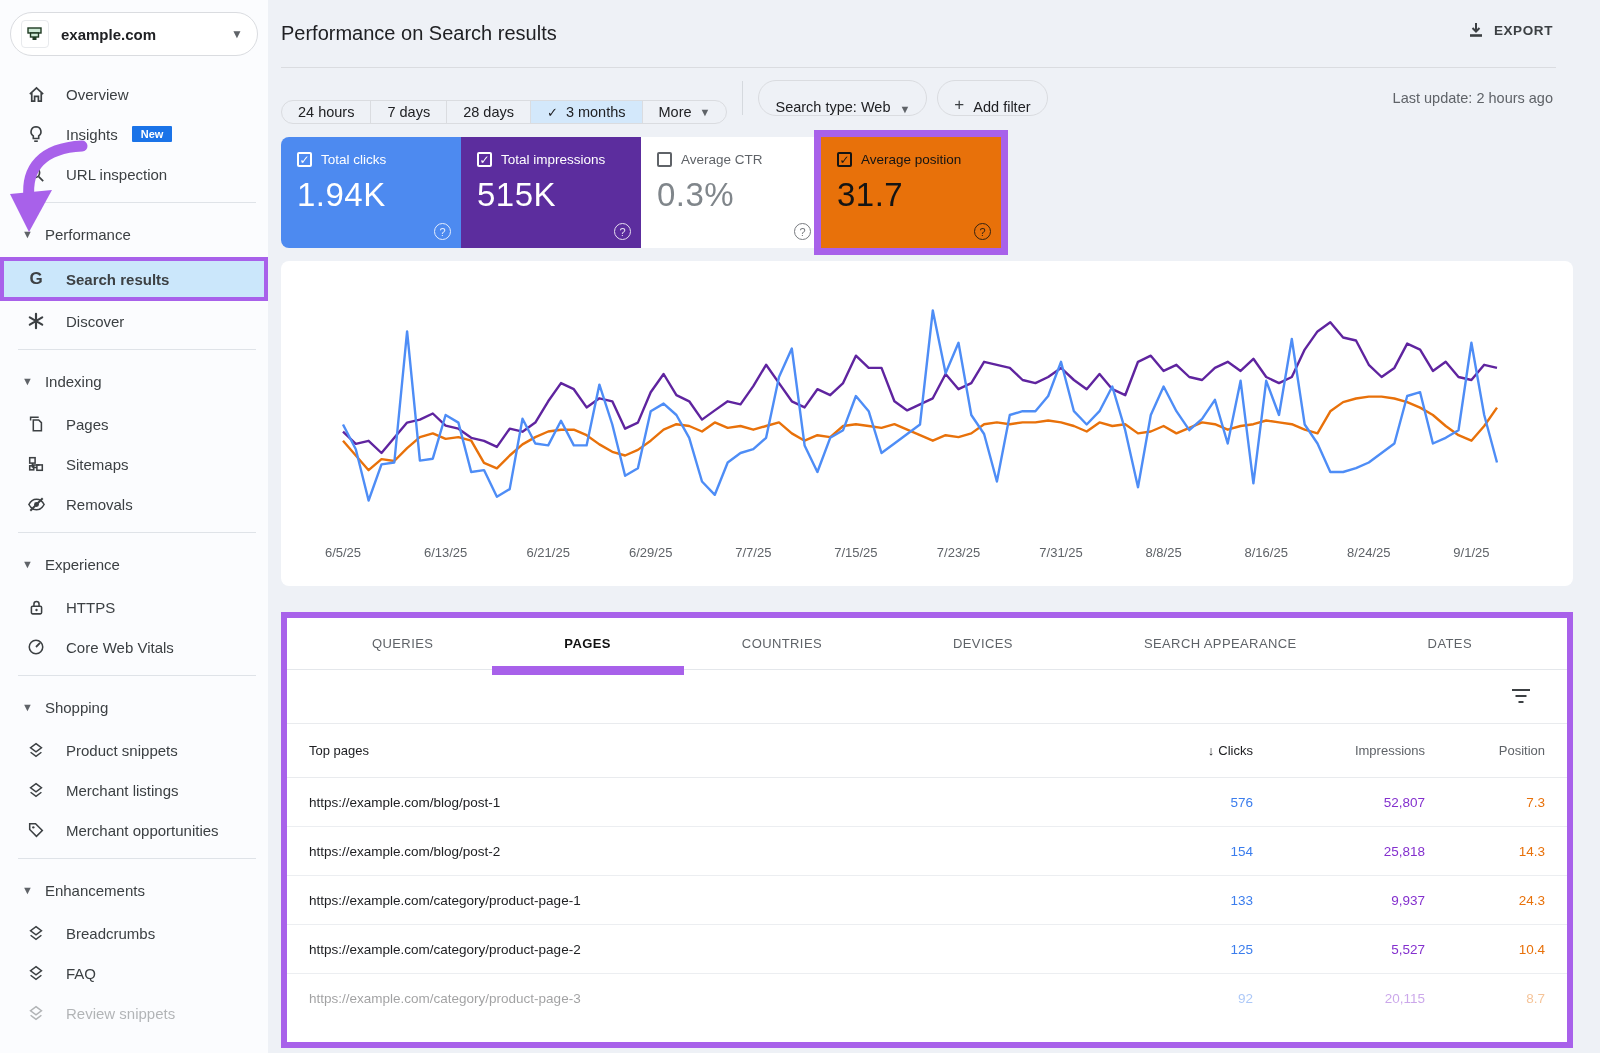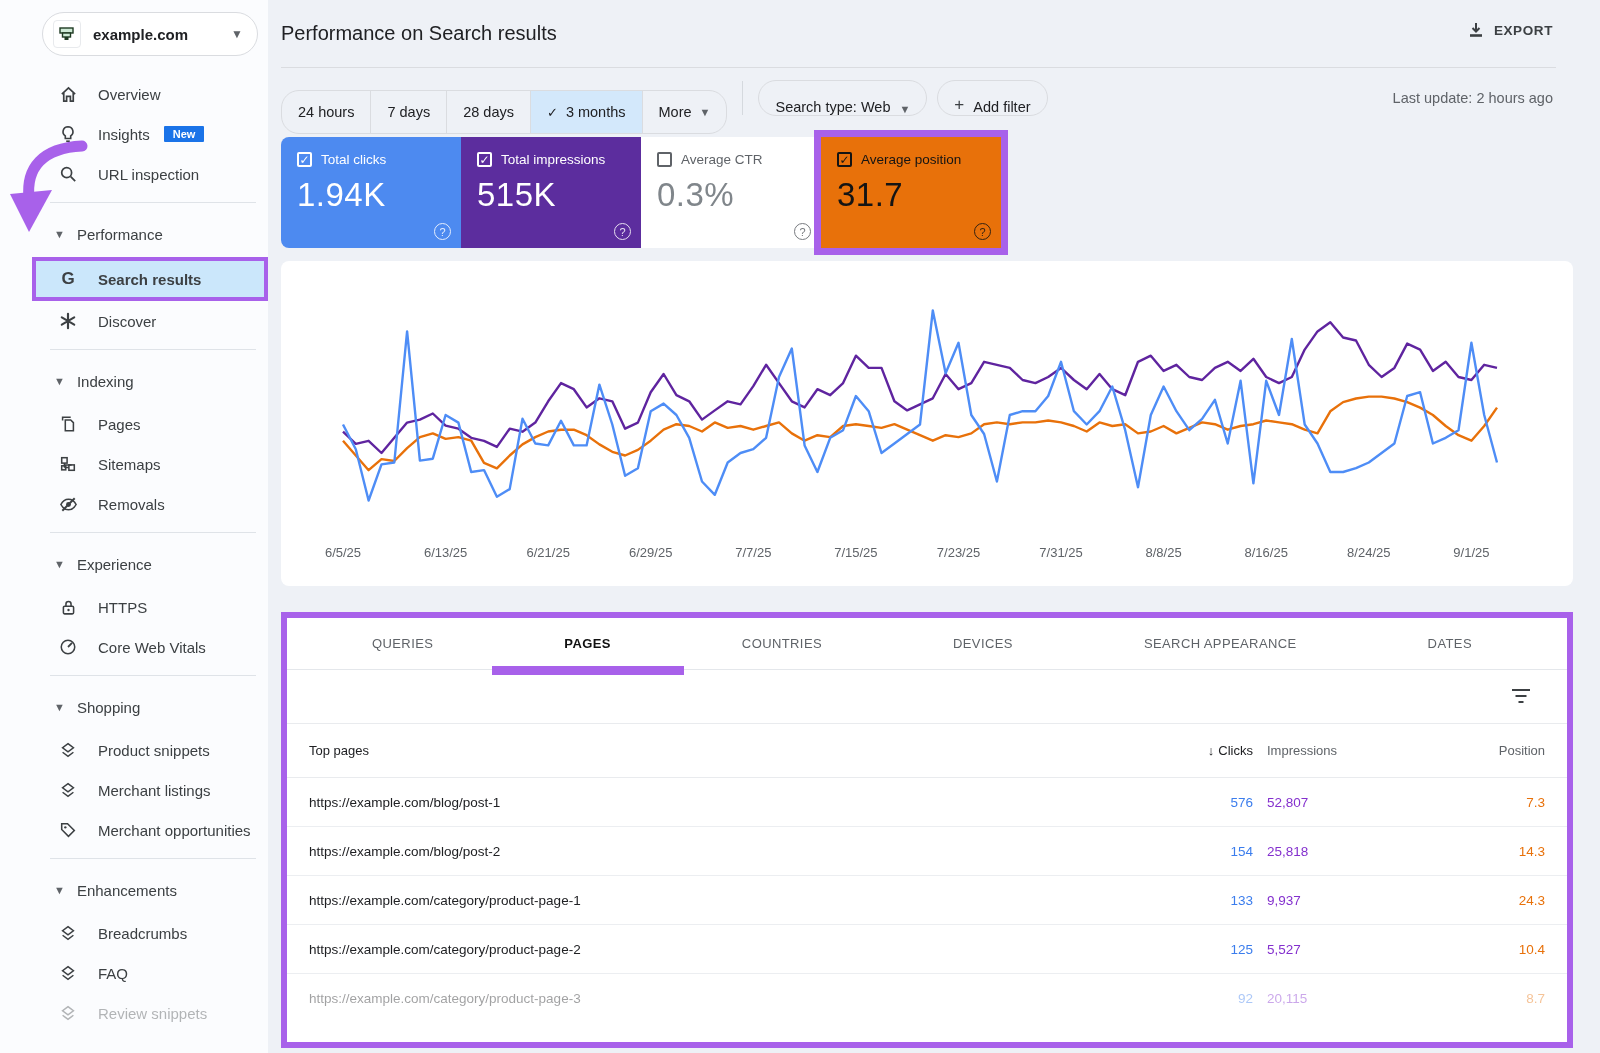--- a/index.html
+++ b/index.html
@@ -1,21 +1,21 @@
 <!DOCTYPE html>
 <html style="--annot: #a861ea;"><head>
 <meta charset="utf-8">
 <style>
   :root{ --annot:#a861ea; }
   *{box-sizing:border-box; margin:0; padding:0;}
   html,body{width:1600px;height:1053px;overflow:hidden;}
   body{font-family:"Liberation Sans","DejaVu Sans",sans-serif; background:#eef1f6; color:#202124; position:relative;}
 
   
-  .sidebar{position:absolute;left:0;top:0;width:268px;height:1053px;background:#fbfcfe;z-index:2;padding-left:32px;}
+  .sidebar{position:absolute;left:0;top:0;width:268px;height:1053px;background:#fbfcfe;z-index:2;}
   .prop-pill{margin:12px 10px 18px 10px;height:44px;border:1px solid #dadce0;border-radius:22px;background:#fff;display:flex;align-items:center;padding:0 14px 0 10px;gap:12px;cursor:pointer;}
   .prop-icon{width:28px;height:28px;border:1px solid #e8eaed;border-radius:4px;display:flex;align-items:center;justify-content:center;background:#fff;}
   .prop-label{font-weight:bold;font-size:15px;color:#202124;}
   .prop-caret{margin-left:auto;color:#5f6368;font-size:12px;}
   .nav-item{height:40px;display:flex;align-items:center;gap:20px;padding-left:26px;font-size:15px;color:#3c4043;cursor:pointer;position:relative;}
   .nav-item .nicon{width:20px;height:20px;flex:0 0 20px;display:flex;align-items:center;justify-content:center;color:#3c4043;}
   .nav-item.selected{background:#cbe7fb;border:4px solid var(--annot);height:44px;padding-left:22px;font-weight:bold;}
   .nav-item.faded{opacity:.38;}
   .badge-new{background:#1a73e8;color:#fff;font-size:11px;font-weight:bold;padding:2px 9px;border-radius:1px;margin-left:-6px;}
   .section-hd{height:46px;display:flex;align-items:center;gap:12px;padding-left:22px;font-size:15px;color:#3c4043;cursor:pointer;}
@@ -24,21 +24,21 @@
   .annot-arrow{position:absolute;left:2px;top:132px;z-index:6;pointer-events:none;}
 
   
   .main{position:absolute;left:268px;top:0;width:1332px;height:1053px;}
   .page-title{position:absolute;left:13px;top:22px;font-size:20px;color:#202124;}
   .export-btn{position:absolute;right:47px;top:22px;display:flex;align-items:center;gap:10px;font-size:13.5px;font-weight:bold;letter-spacing:.6px;color:#3c4043;cursor:pointer;}
   .hdr-divider{position:absolute;left:13px;right:44px;top:67px;height:1px;background:#dadce0;}
 
   
   .filter-row{position:absolute;left:13px;right:47px;top:80px;height:36px;display:flex;align-items:center;}
-  .seg-ctrl{display:flex;height:44px;border:1px solid #dadce0;border-radius:18px;overflow:hidden;background:transparent;margin-top:28px;}
+  .seg-ctrl{display:flex;height:24px;border:1px solid #dadce0;border-radius:18px;overflow:hidden;background:transparent;margin-top:28px;}
   .seg{display:flex;align-items:center;gap:8px;padding:0 16px;font-size:14.5px;color:#202124;border-right:1px solid #dadce0;cursor:pointer;white-space:nowrap;}
   .seg:last-child{border-right:none;}
   .seg.sel{background:#d3e8fb;}
   .seg .chk{font-size:13px;}
   .seg .caret{font-size:11px;color:#5f6368;}
   .vsep{width:1px;height:34px;background:#d5d9de;margin:0 15px;}
   .pill-btn{display:flex;align-items:flex-end;gap:9px;height:36px;border:1px solid #dadce0;border-radius:18px;padding:0 16px;font-size:14.5px;color:#202124;cursor:pointer;white-space:nowrap;}
   .pill-btn + .pill-btn{margin-left:10px;}
   .pill-btn .caret{font-size:11px;color:#5f6368;}
   .plus{font-size:17px;color:#3c4043;}
@@ -69,21 +69,21 @@
   .filter-icon span{position:absolute;left:50%;transform:translateX(-50%);height:2.5px;background:#3c4043;display:block;}
   .filter-icon span:nth-child(1){top:0;width:18px;}
   .filter-icon span:nth-child(2){top:6px;width:11px;}
   .filter-icon span:nth-child(3){top:12px;width:5px;}
   .thead{height:54px;display:flex;align-items:center;font-size:13px;color:#5f6368;border-bottom:1px solid #e9ebee;}
   .trow{height:49px;display:flex;align-items:center;font-size:13.5px;border-bottom:1px solid #eceef1;cursor:pointer;}
   .trow:last-child{border-bottom:none;}
   .trow.faded{opacity:.42;}
   .col-page{flex:1;padding-left:22px;color:#202124;}
   .col-clicks{width:180px;text-align:right;padding-right:14px;}
-  .col-impr{width:158px;}
+  .col-impr{width:158px;text-align:right;}
   .col-pos{width:142px;text-align:right;padding-right:22px;}
   .thead .col-clicks{color:#202124;font-weight:normal;}
   .sort-arrow{font-size:13px;margin-right:4px;}
   .v-clicks{color:#3b7ded;}
   .v-impr{color:#8430ce;}
   .v-pos{color:#e8710a;}
 </style>
 </head>
 <body>
 

